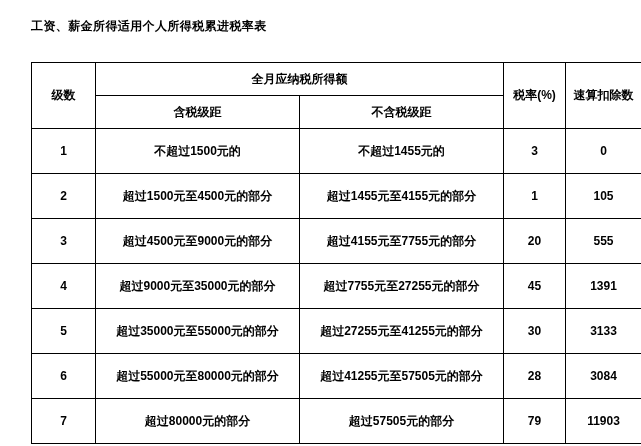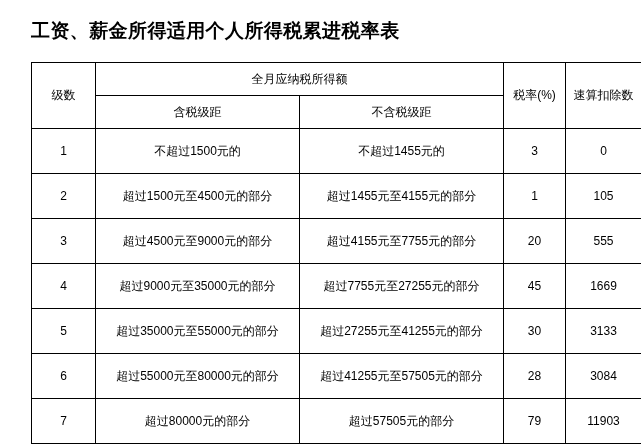--- a/index.html
+++ b/index.html
@@ -17,39 +17,39 @@
   .page {
     position: relative;
     width: 641px;
     height: 446px;
     box-sizing: border-box;
   }
   .doc-title {
     position: absolute;
     left: 31px;
     top: 18px;
-    font-size: 19px;
+    font-size: 12px;
     font-weight: bold;
     letter-spacing: 0.4px;
     white-space: nowrap;
   }
   .tax-table {
     position: absolute;
     left: 31px;
     top: 62px;
     width: 582px;
     border-collapse: collapse;
     table-layout: fixed;
   }
   .tax-table td, .tax-table th {
     border: 1px solid #000000;
     text-align: center;
     vertical-align: middle;
     font-size: 12px;
-    font-weight: normal;
+    font-weight: bold;
     padding: 0;
     line-height: 1.35;
     margin-top: 24px;
   }
   .col-level  { width: 64px; }
   .col-inc    { width: 204px; }
   .col-exc    { width: 204px; }
   .col-rate   { width: 62px; }
   .col-deduct { width: 76px; }
 
@@ -116,21 +116,21 @@
         <td class="cell-txt">超过4500元至9000元的部分</td>
         <td class="cell-txt">超过4155元至7755元的部分</td>
         <td class="cell-num">20</td>
         <td class="cell-num">555</td>
       </tr>
       <tr class="body-row">
         <td class="cell-num">4</td>
         <td class="cell-txt">超过9000元至35000元的部分</td>
         <td class="cell-txt">超过7755元至27255元的部分</td>
         <td class="cell-num">45</td>
-        <td class="cell-num">1669</td>
+        <td class="cell-num">1391</td>
       </tr>
       <tr class="body-row">
         <td class="cell-num">5</td>
         <td class="cell-txt">超过35000元至55000元的部分</td>
         <td class="cell-txt">超过27255元至41255元的部分</td>
         <td class="cell-num">30</td>
         <td class="cell-num">3133</td>
       </tr>
       <tr class="body-row">
         <td class="cell-num">6</td>

